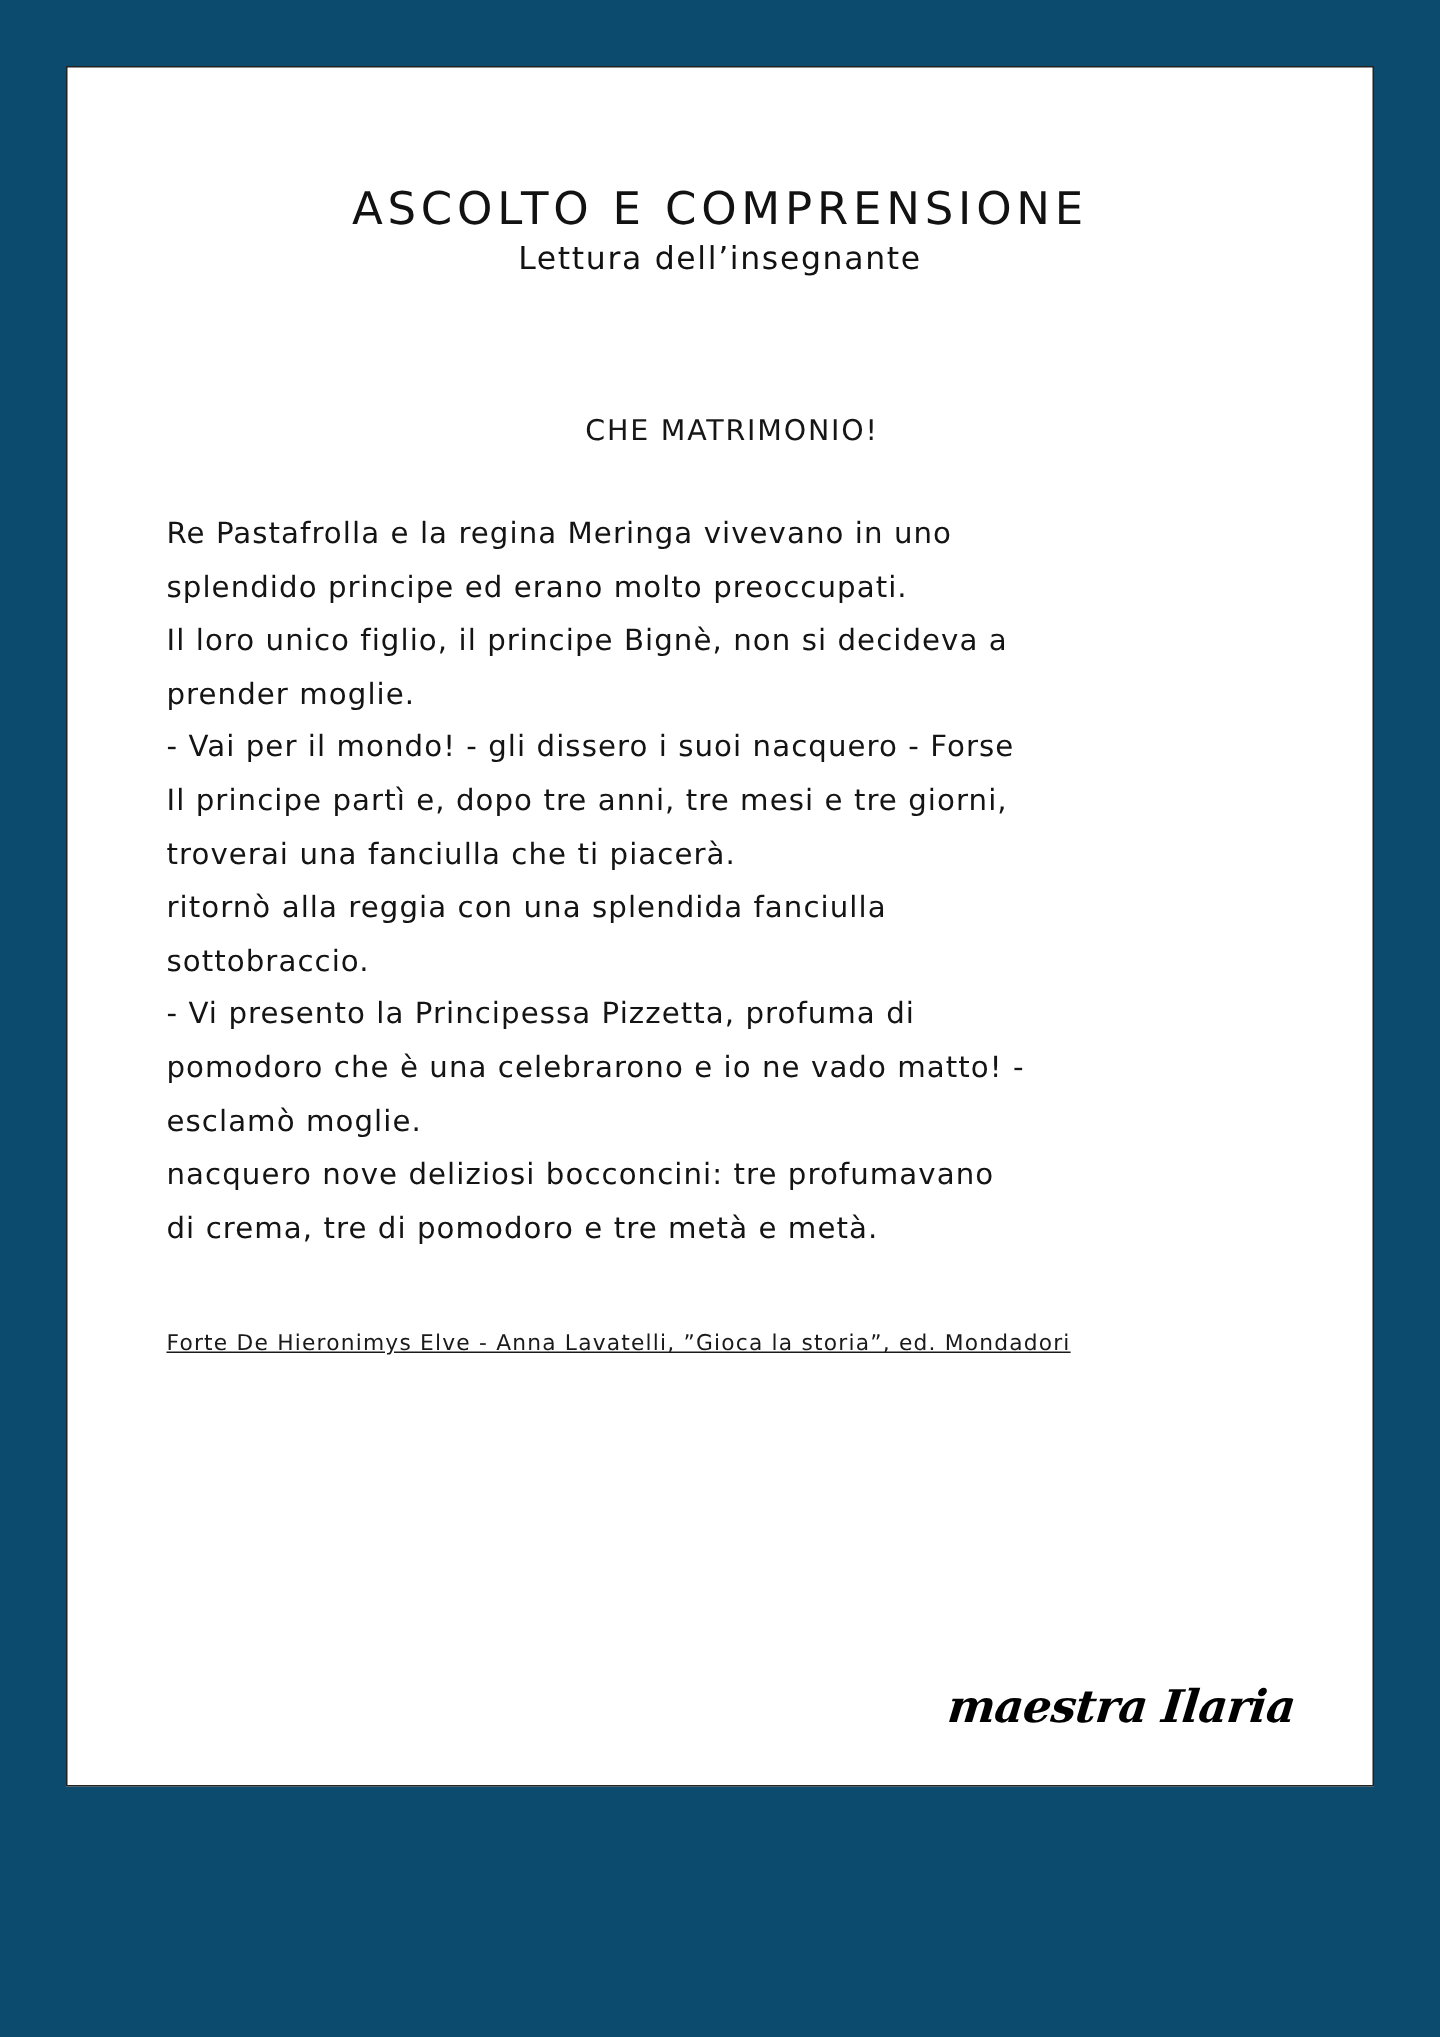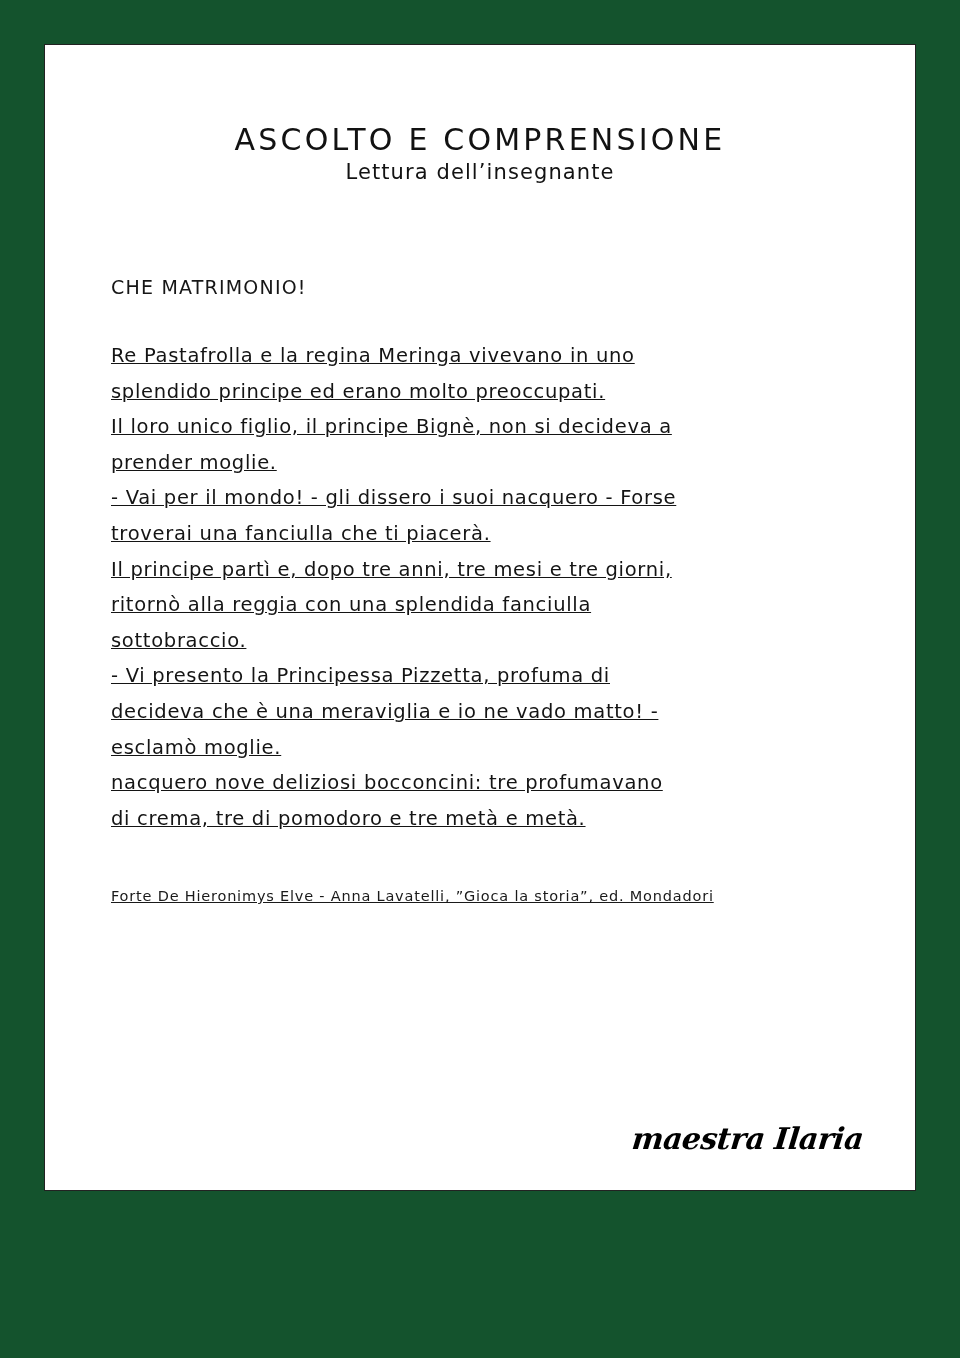--- a/index.html
+++ b/index.html
@@ -10,21 +10,21 @@
   body {
     width: 960px;
     height: 1358px;
     font-family: "DejaVu Sans", sans-serif;
     color: #1a1a1a;
   }
   .page {
     position: relative;
     width: 960px;
     height: 1358px;
-    background: #14532d;
+    background: #0c4a6e;
     box-sizing: border-box;
   }
   .sheet {
     position: absolute;
     left: 44px;
     top: 44px;
     width: 872px;
     height: 1147px;
     border: 1.5px solid #222222;
     box-sizing: border-box;
@@ -53,27 +53,27 @@
   .body-block {
     margin-top: 92px;
     padding-left: 66px;
     padding-right: 50px;
   }
   .story-heading {
     font-size: 19px;
     letter-spacing: 1.2px;
     color: #161616;
     margin-bottom: 40px;
+    text-align: center;
   }
   .story-lines {
     font-size: 19.5px;
     letter-spacing: 0.7px;
     line-height: 35.6px;
     color: #141414;
-    text-decoration: underline;
   }
   .story-lines .line {
     white-space: pre-wrap;
   }
   .source-line {
     margin-top: 52px;
     font-size: 14.5px;
     letter-spacing: 0.8px;
     color: #1a1a1a;
     text-decoration: underline;
@@ -104,26 +104,26 @@
 
     <div class="body-block">
       <div class="story-heading">CHE MATRIMONIO!</div>
 
       <div class="story-lines">
         <div class="line">Re Pastafrolla e la regina Meringa vivevano in uno</div>
         <div class="line">splendido principe ed erano molto preoccupati.</div>
         <div class="line">Il loro unico figlio, il principe Bignè, non si decideva a</div>
         <div class="line">prender moglie.</div>
         <div class="line">- Vai per il mondo! - gli dissero i suoi nacquero - Forse</div>
+        <div class="line">Il principe partì e, dopo tre anni, tre mesi e tre giorni,</div>
         <div class="line">troverai una fanciulla che ti piacerà.</div>
-        <div class="line">Il principe partì e, dopo tre anni, tre mesi e tre giorni,</div>
         <div class="line">ritornò alla reggia con una splendida fanciulla</div>
         <div class="line">sottobraccio.</div>
         <div class="line">- Vi presento la Principessa Pizzetta, profuma di</div>
-        <div class="line">decideva che è una meraviglia e io ne vado matto! -</div>
+        <div class="line">pomodoro che è una celebrarono e io ne vado matto! -</div>
         <div class="line">esclamò moglie.</div>
         <div class="line">nacquero nove deliziosi bocconcini: tre profumavano</div>
         <div class="line">di crema, tre di pomodoro e tre metà e metà.</div>
       </div>
 
       <div class="source-line">Forte De Hieronimys Elve - Anna Lavatelli, ”Gioca la storia”, ed. Mondadori</div>
     </div>
 
     <div class="signature">maestra Ilaria</div>
 

